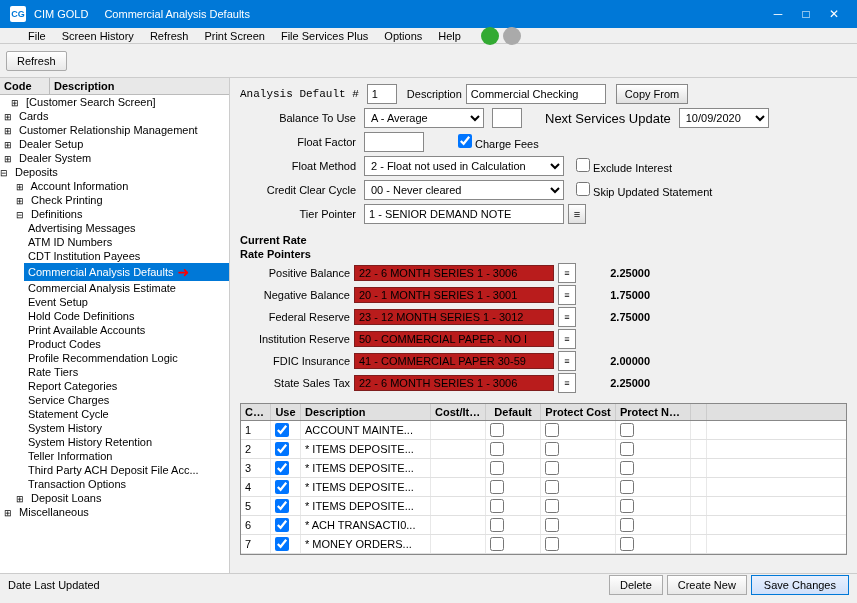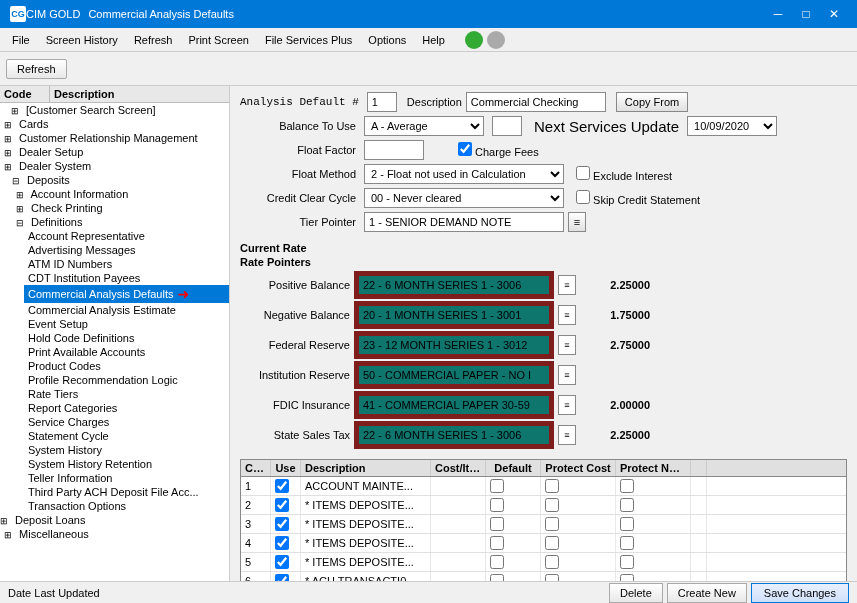--- a/index.html
+++ b/index.html
@@ -1,26 +1,26 @@
 <!DOCTYPE html>
 <html><head>
   <meta charset="utf-8">
   <style>
     * { box-sizing: border-box; margin: 0; padding: 0; }
     body { font-family: 'Segoe UI', Tahoma, Geneva, Verdana, sans-serif; font-size: 11px; background: #f0f0f0; color: #000; width: 857px; height: 603px; overflow: hidden; }
     
     
     .title-bar { background: #0078d7; color: white; padding: 6px 10px; display: flex; align-items: center; justify-content: space-between; height: 28px; }
-    .title-bar-left { display: flex; align-items: center; }
+    .title-bar-left { display: flex; align-items: center; gap: 8px; }
     .title-bar-icon { width: 16px; height: 16px; background: #fff; border-radius: 2px; display: flex; align-items: center; justify-content: center; font-size: 9px; color: #0078d7; font-weight: bold; }
     .title-bar-controls { display: flex; gap: 2px; }
     .title-bar-btn { width: 26px; height: 20px; background: transparent; border: none; color: white; cursor: pointer; font-size: 12px; display: flex; align-items: center; justify-content: center; }
 
     
-    .menu-bar { background: #f0f0f0; border-bottom: 1px solid #ccc; padding: 2px 4px; display: flex; align-items: center; height: 24px; }
+    .menu-bar { background: #f0f0f0; border-bottom: 1px solid #ccc; padding: 2px 20px; display: flex; align-items: center; height: 16px; }
     .menu-item { padding: 2px 8px; cursor: pointer; font-size: 11px; }
 
     
     .toolbar { background: #f0f0f0; border-bottom: 1px solid #ccc; padding: 4px 6px; display: flex; align-items: center; gap: 4px; height: 34px; }
     .toolbar-btn { padding: 3px 10px; border: 1px solid #aaa; background: linear-gradient(to bottom, #fff, #e8e8e8); cursor: pointer; font-size: 11px; border-radius: 2px; }
     .status-icon { width: 18px; height: 18px; border-radius: 50%; display: inline-block; }
     .status-green { background: #3a3; }
     .status-gray { background: #aaa; }
 
     
@@ -42,21 +42,21 @@
     .form-label { font-size: 11px; min-width: 100px; text-align: right; padding-right: 4px; }
     .form-input { height: 20px; border: 1px solid #888; padding: 1px 4px; font-size: 11px; background: white; }
     .form-select { height: 20px; border: 1px solid #888; padding: 1px 2px; font-size: 11px; background: white; }
     .form-btn { height: 20px; padding: 1px 8px; border: 1px solid #888; background: linear-gradient(to bottom, #fff, #e0e0e0); cursor: pointer; font-size: 11px; }
     .form-checkbox { width: 14px; height: 14px; }
 
     
     .rate-pointers { padding: 4px 10px; }
     .rp-row { display: flex; align-items: center; margin-bottom: 2px; gap: 4px; }
     .rp-label { min-width: 110px; text-align: right; font-size: 11px; }
-    .rp-input { flex: 1; height: 28px; border: 5px solid #7f1d1d; padding: 1px 4px; font-size: 11px; background: #0f766e; max-width: 200px; }
+    .rp-input { flex: 1; height: 16px; border: 1px solid #7f1d1d; padding: 1px 4px; font-size: 11px; background: #b91c1c; max-width: 200px; }
     .rp-icon-btn { width: 18px; height: 20px; border: 1px solid #888; background: white; cursor: pointer; font-size: 9px; display: flex; align-items: center; justify-content: center; }
     .rp-rate { min-width: 70px; text-align: right; font-size: 11px; font-weight: bold; }
     .rp-header { display: flex; justify-content: flex-start; font-size: 11px; font-weight: bold; padding-right: 4px; margin-bottom: 2px; }
 
     
     .grid-area { margin: 4px 10px; border: 1px solid #888; }
     .grid-header { display: flex; background: #e0e0e0; border-bottom: 1px solid #888; }
     .grid-col { padding: 2px 4px; font-size: 11px; font-weight: bold; border-right: 1px solid #ccc; overflow: hidden; text-overflow: ellipsis; white-space: nowrap; }
     .grid-row { display: flex; border-bottom: 1px solid #e0e0e0; background: white; }
     .grid-cell { padding: 2px 4px; font-size: 11px; border-right: 1px solid #e8e8e8; overflow: hidden; text-overflow: ellipsis; white-space: nowrap; display: flex; align-items: center; }
@@ -137,35 +137,34 @@
     </div>
     <div class="tree-item" style="padding-left: 4px;">
       <span class="tree-expand">⊞</span> Customer Relationship Management
     </div>
     <div class="tree-item" style="padding-left: 4px;">
       <span class="tree-expand">⊞</span> Dealer Setup
     </div>
     <div class="tree-item" style="padding-left: 4px;">
       <span class="tree-expand">⊞</span> Dealer System
     </div>
-    <div class="tree-item" style="padding-left: 12px;">
+    <div class="tree-item" style="padding-left: 0;">
       <span class="tree-expand">⊟</span> Deposits
     </div>
     <div class="tree-group">
       <div class="tree-item">
         <span class="tree-expand">⊞</span> Account Information
       </div>
       <div class="tree-item">
         <span class="tree-expand">⊞</span> Check Printing
       </div>
       <div class="tree-item">
         <span class="tree-expand">⊟</span> Definitions
       </div>
       <div class="tree-group">
-        <div class="tree-item">Account Representative</div>
         <div class="tree-item">Advertising Messages</div>
         <div class="tree-item">ATM ID Numbers</div>
         <div class="tree-item">CDT Institution Payees</div>
         <div class="tree-item selected" style="display:flex; align-items:center;">
           <span>Commercial Analysis Defaults</span>
           <span style="color: red; font-size: 14px; margin-left: 4px;">➜</span>
         </div>
         <div class="tree-item">Commercial Analysis Estimate</div>
         <div class="tree-item">Event Setup</div>
         <div class="tree-item">Hold Code Definitions</div>
@@ -176,21 +175,21 @@
         <div class="tree-item">Report Categories</div>
         <div class="tree-item">Service Charges</div>
         <div class="tree-item">Statement Cycle</div>
         <div class="tree-item">System History</div>
         <div class="tree-item">System History Retention</div>
         <div class="tree-item">Teller Information</div>
         <div class="tree-item">Third Party ACH Deposit File Acc...</div>
         <div class="tree-item">Transaction Options</div>
       </div>
     </div>
-    <div class="tree-item" style="padding-left:0;">
+    <div class="tree-item" style="padding-left:16px;">
       <span class="tree-expand">⊞</span> Deposit Loans
     </div>
     <div class="tree-item" style="padding-left:4px;">
       <span class="tree-expand">⊞</span> Miscellaneous
     </div>
   </div>
 
   <div class="right-panel">
 
     <div class="form-area" style="padding-bottom: 2px;">
@@ -203,21 +202,21 @@
         <button class="form-btn" style="margin-left:6px;">Copy From</button>
       </div>
 
       <div class="form-row">
         <span class="form-label" style="min-width:120px;">Balance To Use</span>
         <select class="form-select" style="width:120px;">
           <option>A - Average</option>
           <option>L - Ledger</option>
         </select>
         <input class="form-input" style="width: 30px; margin-left: 4px;" value="">
-        <span style="margin-left:8px; font-size:15px;">Next Services Update</span>
+        <span style="margin-left:19px; font-size:13px;">Next Services Update</span>
         <select class="form-select" style="width:90px; margin-left:4px;">
           <option>10/09/2020</option>
         </select>
       </div>
 
       <div class="form-row">
         <span class="form-label" style="min-width:120px;">Float Factor</span>
         <input class="form-input" style="width: 60px;" value="">
         <span style="margin-left:30px; font-size:11px;">
           <input type="checkbox" checked="" class="form-checkbox" style="">
@@ -238,21 +237,21 @@
       </div>
 
       <div class="form-row">
         <span class="form-label" style="min-width:120px;">Credit Clear Cycle</span>
         <select class="form-select" style="width:200px;">
           <option>00 - Never cleared</option>
           <option>01 - Daily</option>
         </select>
         <span style="margin-left:8px; font-size:11px;">
           <input type="checkbox" class="form-checkbox" style="">
-          <span>Skip Credit Statement</span>
+          <span>Skip Updated Statement</span>
         </span>
       </div>
 
       <div class="form-row">
         <span class="form-label" style="min-width:120px;">Tier Pointer</span>
         <input class="form-input" style="width: 200px;" value="1 - SENIOR DEMAND NOTE">
         <button class="form-btn" style="width:18px; padding:1px 2px;">≡</button>
       </div>
     </div>
 

